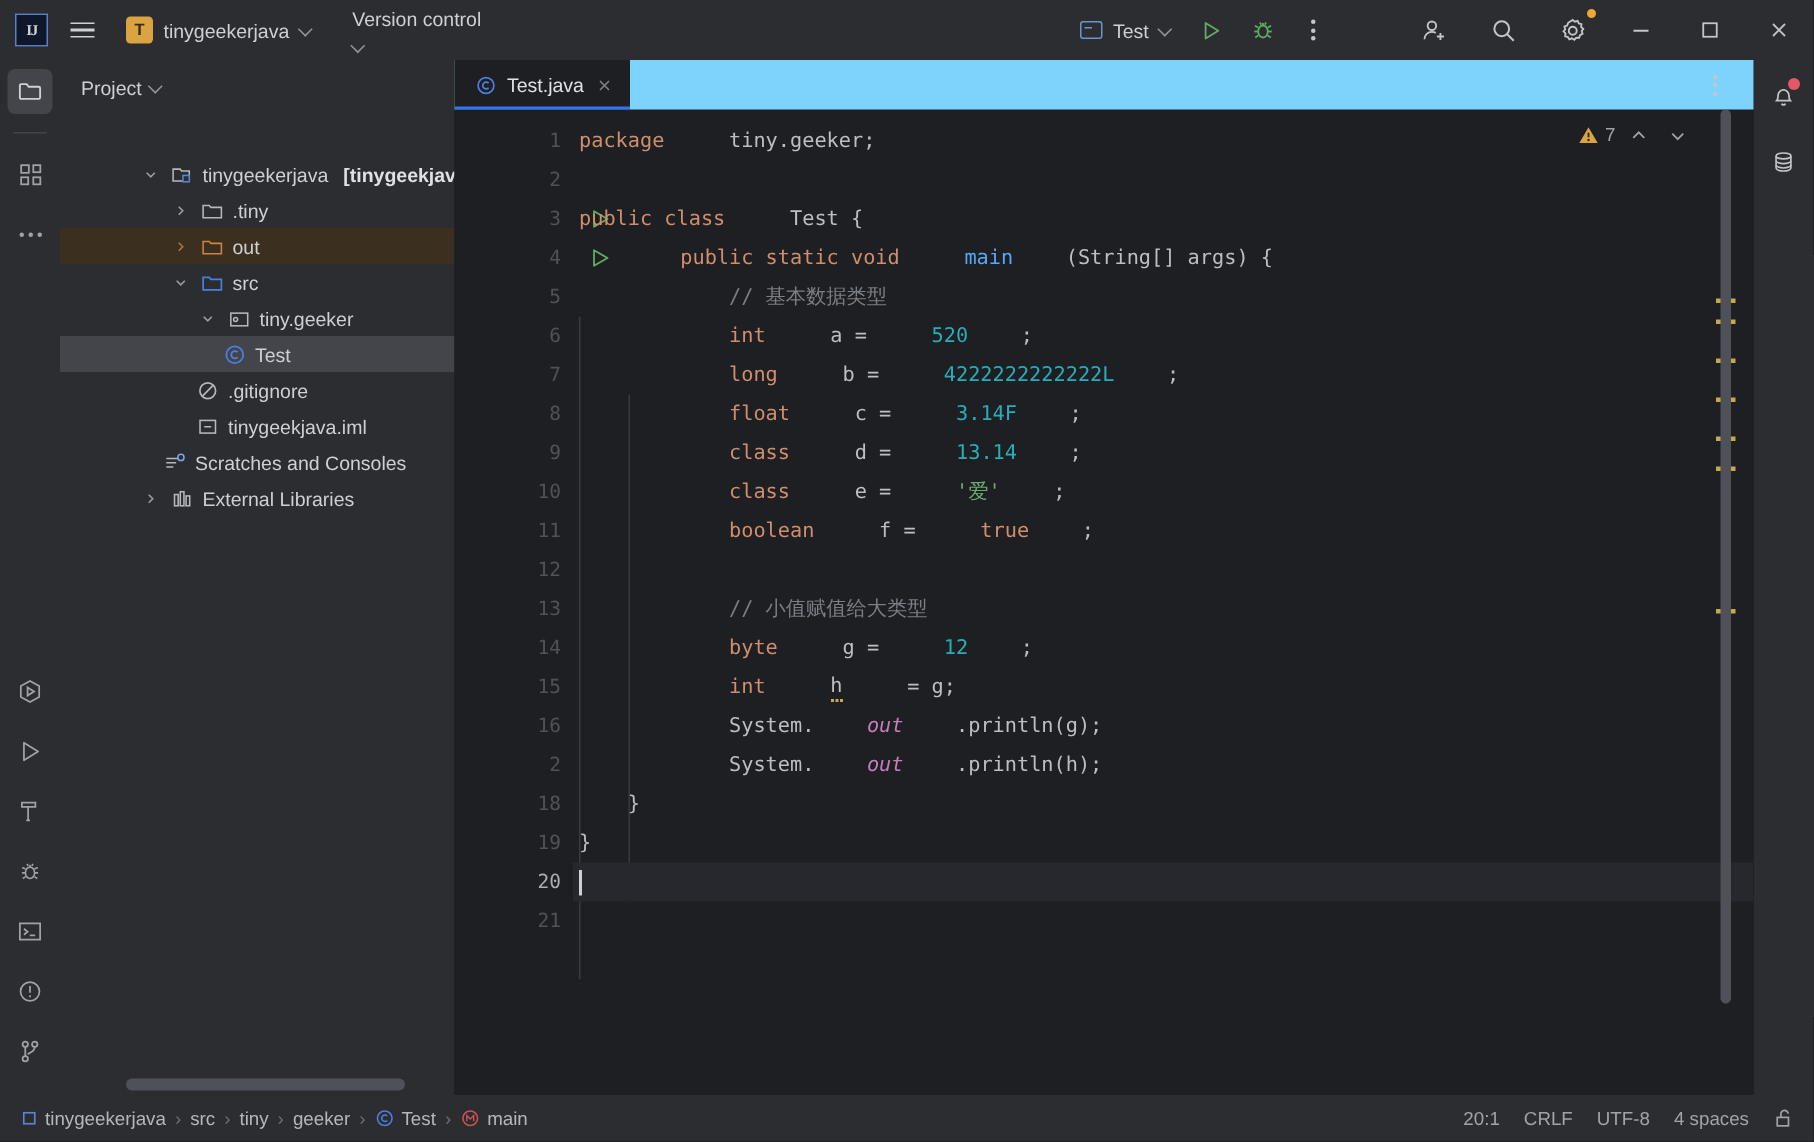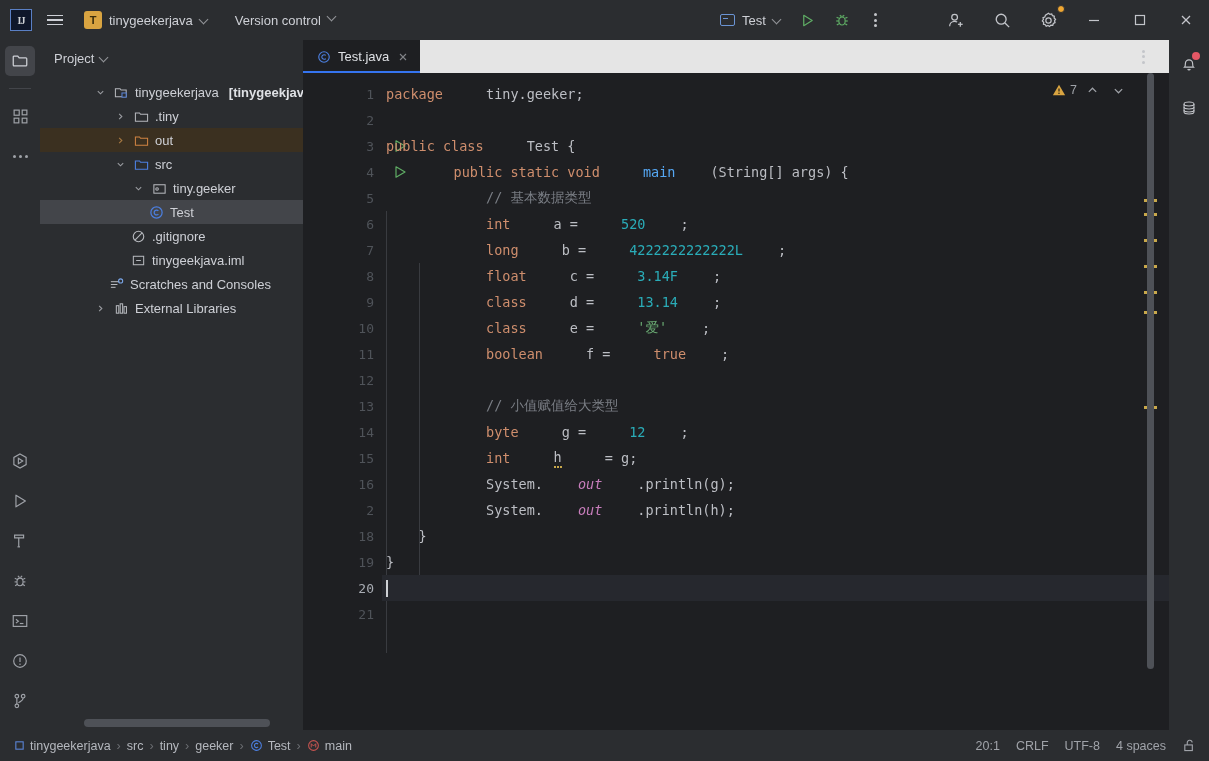--- a/index.html
+++ b/index.html
@@ -31,21 +31,21 @@
     border-radius: 4px; margin-left: 6px; cursor: pointer; }
   .proj-badge { width: 18px; height: 18px; border-radius: 3px; background: #d9a441;
     color: #3a2d0c; font-size: 11px; font-weight: bold; display: flex;
     align-items: center; justify-content: center; }
   .tb-text { font-size: 13px; color: #ced0d6; white-space: nowrap; }
   .chev { display: inline-block; width: 9px; height: 9px; position: relative; opacity: .75; }
   .chev::after { content: ""; position: absolute; left: 0; top: 0px; width: 6px; height: 6px;
     border-right: 1.4px solid #b6b8bd; border-bottom: 1.4px solid #b6b8bd;
     transform: rotate(45deg); }
   .vcs-chip { display: flex; align-items: flex-start; gap: 7px; padding: 4px 8px; margin-left: 10px;
-    border-radius: 4px; cursor: pointer; }
+    border-radius: 4px; cursor: pointer; flex-direction: column; }
 
   .tb-center { position: absolute; left: 712px; top: 0; height: 40px; display: flex;
     align-items: center; gap: 2px; }
   .runcfg { display: flex; align-items: center; gap: 7px; padding: 4px 8px; border-radius: 4px;
     cursor: pointer; }
   .runcfg-icon { width: 15px; height: 12px; border: 1.4px solid #6b94d4; border-radius: 2px;
     position: relative; }
   .runcfg-icon::after { content:""; position:absolute; left:2px; top:3px; width:5px; height:1.4px;
     background:#6b94d4; }
   .ibtn { width: 32px; height: 32px; display: flex; align-items: center; justify-content: center;
@@ -69,42 +69,42 @@
   .act { width: 30px; height: 30px; margin-bottom: 10px; display: flex; align-items: center;
     justify-content: center; border-radius: 5px; cursor: pointer; }
   .act.sel { background: #43454a; }
   .act-sep { width: 22px; height: 1px; background: #43454a; margin: 2px 0 12px; }
   .actbar .spacer { flex: 1; }
   .dots-h { display: flex; gap: 3px; }
   .dots-h i { width: 3px; height: 3px; border-radius: 50%; background: #9fa2a8; display: block; }
 
   
   .project { width: 263px; background: #2b2d30; display: flex; flex-direction: column;
-    flex: 0 0 263px; position: relative; }
+    flex: 0 0 263px; position: relative; gap: 24px; }
   .proj-header { height: 36px; display: flex; align-items: center; gap: 6px;
     padding: 0 10px 0 14px; }
   .proj-header .t { font-size: 13px; color: #ced0d6; }
   .tree { flex: 1; overflow: hidden; padding-top: 4px; font-size: 13px; }
   .node { height: 24px; display: flex; align-items: center; gap: 5px; padding-right: 6px;
     white-space: nowrap; cursor: pointer; }
   .node .arrow { width: 16px; display: flex; align-items: center; justify-content: center;
     flex: 0 0 16px; }
   .node .arrow svg { opacity: .8; }
   .node .ico { width: 17px; display: flex; align-items: center; justify-content: center;
     flex: 0 0 17px; }
   .node .lbl { color: #ced0d6; }
   .node.sel-bg { background: #3b3020; }
   .node.sel-file { background: #43454a; border-radius: 0; }
   .hscroll { position: absolute; left: 44px; bottom: 3px; width: 248px; height: 8px; }
   .hscroll .thumb { width: 186px; height: 8px; background: #4e5157; border-radius: 4px; }
 
   
   .editor { flex: 1; display: flex; flex-direction: column; background: #1e1f22; min-width: 0;
     position: relative; }
-  .tabbar { height: 33px; background: #e5e5e5; display: flex; align-items: stretch;
+  .tabbar { height: 33px; background: #7dd3fc; display: flex; align-items: stretch;
     position: relative; }
   .tab { display: flex; align-items: center; gap: 7px; padding: 0 10px 0 14px;
     background: #1e1f22; position: relative; cursor: pointer; }
   .tab .name { font-size: 13px; color: #dfe1e5; }
   .tab .x { width: 14px; height: 14px; opacity: .65; display: flex; align-items: center;
     justify-content: center; cursor: pointer; }
   .tab::after { content: ""; position: absolute; left: 0; bottom: 0; width: 100%; height: 2px;
     background: #3574f0; }
   .tab-actions { margin-left: auto; display: flex; align-items: center; padding-right: 10px; }
 

